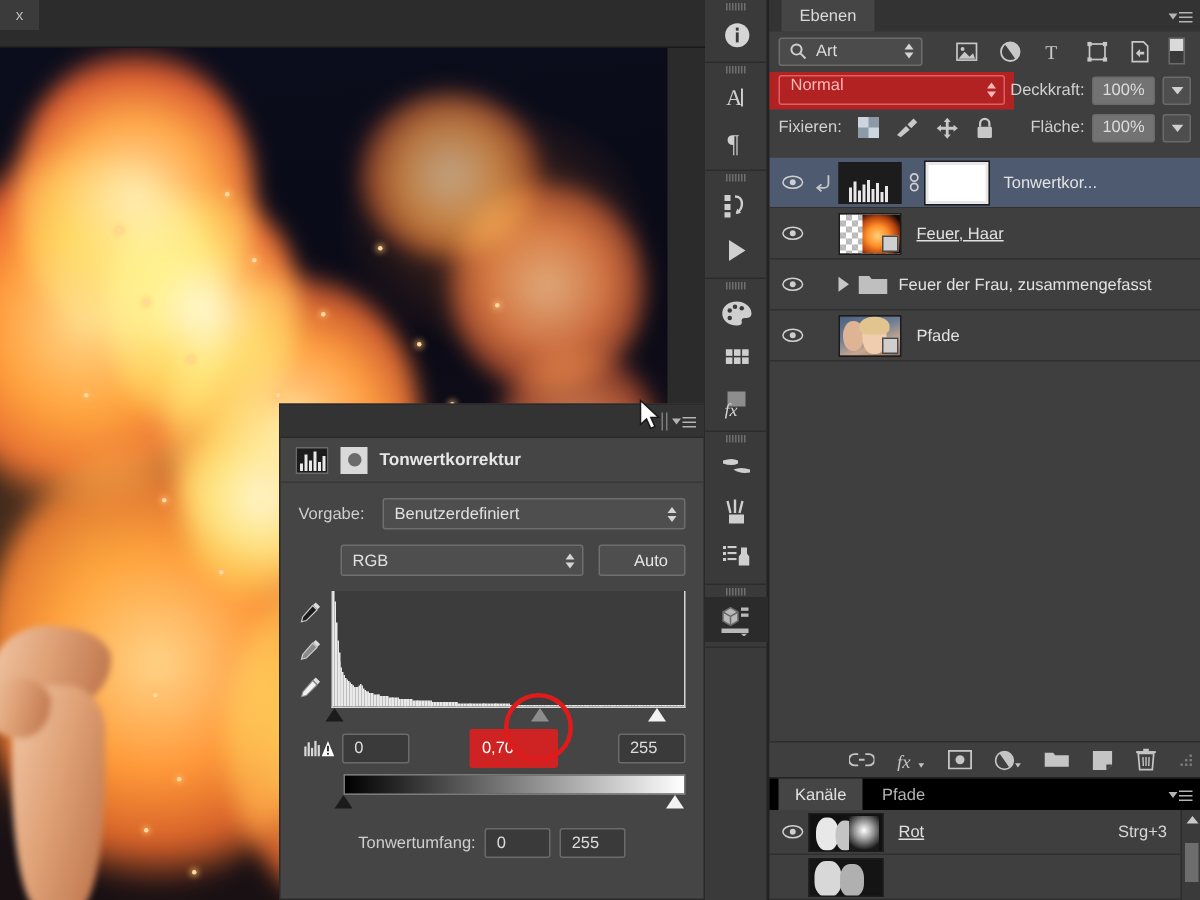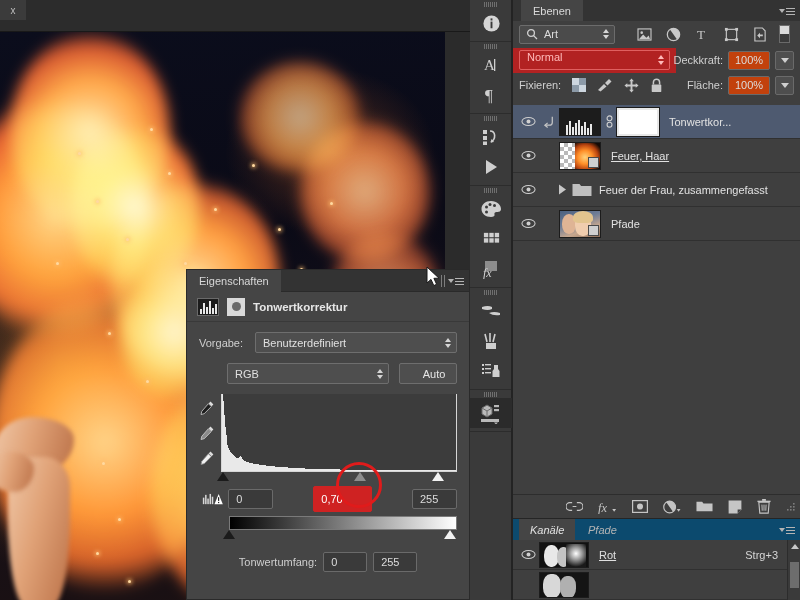--- a/index.html
+++ b/index.html
@@ -221,21 +221,21 @@
   }
   .blend-select {
     position: relative; z-index: 2; width: 151px; height: 20px;
     background: transparent; border: 1px solid #e06060; border-radius: 2px;
     color: #ffb9b9; font-size: 11px; display: flex; align-items: flex-start;
     padding: 0 16px 0 7px;
   }
   .opacity-grp { display: flex; align-items: center; gap: 5px; margin-left: auto; z-index: 2; }
   .small-lbl { color: #d0d0d0; font-size: 11px; }
   .val-box {
-    background: #c2410c; border: 1px solid #6a6a6a; border-radius: 2px;
+    background: #737373; border: 1px solid #6a6a6a; border-radius: 2px;
     color: #dcdcdc; font-size: 11px; height: 19px; width: 42px;
     display: flex; align-items: center; justify-content: center;
   }
   .mini-drop {
     width: 19px; height: 19px; background: #4e4e4e; border: 1px solid #6a6a6a;
     border-radius: 2px; display: flex; align-items: center; justify-content: center;
   }
   .lock-row { display: flex; align-items: center; height: 24px; padding: 0 6px; gap: 11px; }
 
   .layer-list { position: absolute; top: 105px; left: 0; right: 0; bottom: 24px; overflow: hidden; }
@@ -274,21 +274,21 @@
     background: #3f3f3f; border-top: 1px solid #2d2d2d;
     display: flex; align-items: center; justify-content: flex-end; gap: 15px;
     padding-right: 12px; color: #c5c5c5;
   }
 
   
   .channels-panel {
     position: absolute; left: 512px; top: 518px; width: 288px; height: 82px;
     background: #3f3f3f; border-left: 1px solid #232323; border-top: 1px solid #252525;
   }
-  .ch-tabbar { position: relative; height: 21px; background: #0c4a6e; font-style: italic; }
+  .ch-tabbar { position: relative; height: 21px; background: #000000; }
   .ch-tab {
     position: absolute; top: 0; height: 21px; padding: 0 11px;
     color: #b4b4b4; font-size: 11px; display: flex; align-items: center;
   }
   .ch-tab.active { background: #454545; color: #e2e2e2; }
   .ch-row {
     display: flex; align-items: center; height: 30px; padding-left: 4px;
     border-bottom: 1px solid #303030;
   }
   .ch-thumb { width: 50px; height: 26px; flex: none; border: 1px solid #1c1c1c; overflow: hidden; position: relative; }
@@ -348,21 +348,20 @@
       <div class="spark" style="left:146px;top:348px;"></div>
       <div class="spark" style="left:102px;top:430px;"></div>
       <div class="spark" style="left:118px;top:486px;"></div>
       <div class="spark" style="left:96px;top:520px;"></div>
       <div class="spark" style="left:128px;top:548px;"></div>
     </div>
   </div>
 
   <div class="props-panel">
     <div class="props-tabbar">
-      <div class="props-tab">Eigenschaften</div>
       <div class="props-grip"></div>
       <div class="panel-menu-btn">
         <span class="caret"></span>
         <span class="lines">
             <i></i>
             <i></i>
             <i></i>
           </span>
       </div>
     </div>

